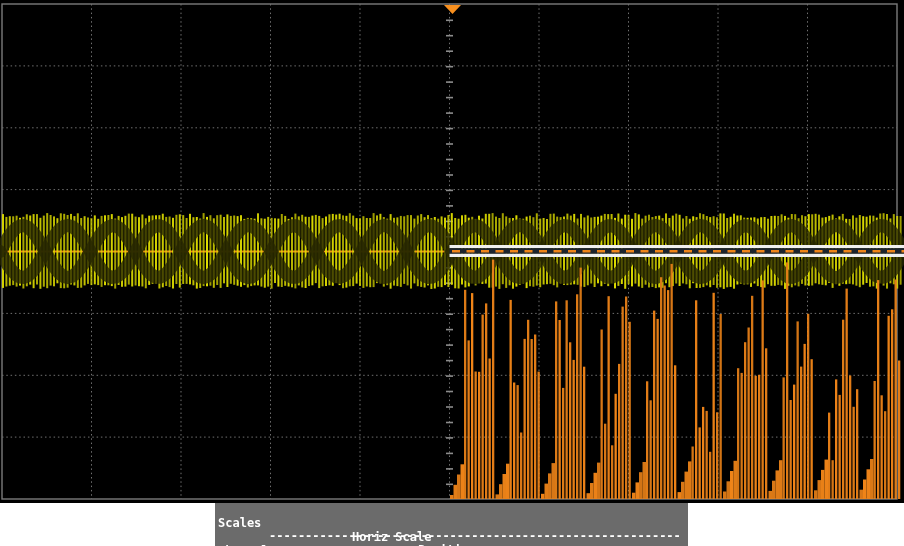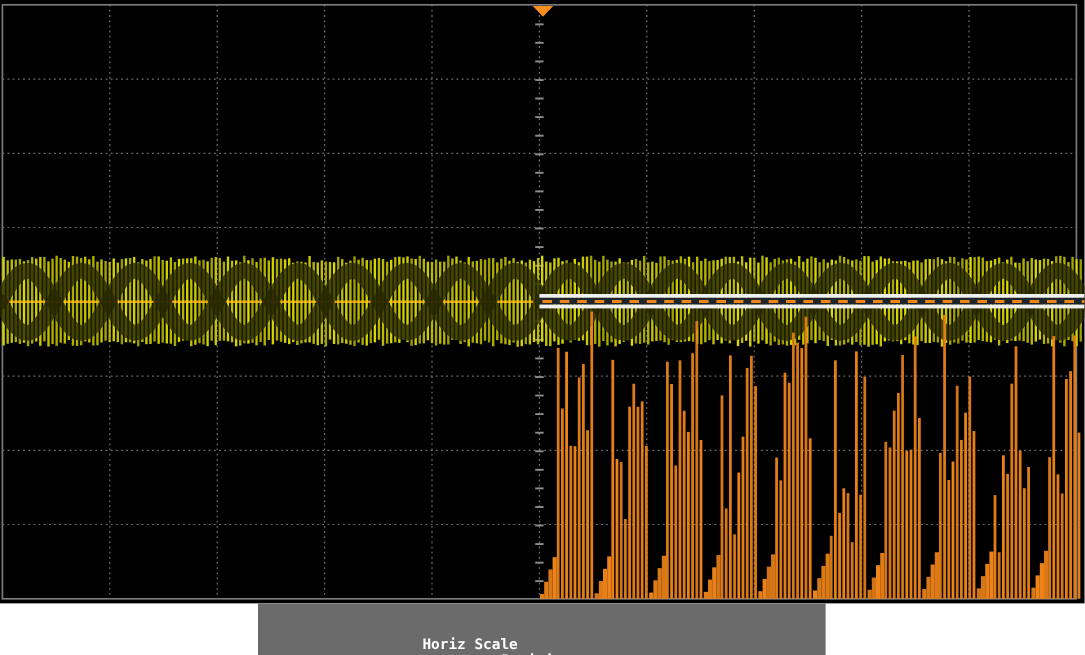--- a/index.html
+++ b/index.html
@@ -494,20 +494,24 @@
         <line x1="452" y1="251.2" x2="904" y2="251.2" stroke="#ef8418" stroke-width="2.4" stroke-dasharray="8 6.5"></line>
         <rect x="449.5" y="253.8" width="454.5" height="3.2" fill="#f0f0f0"></rect>
       </g>
 
       <polygon points="444,5 461,5 452.5,14" fill="#f78f1e"></polygon>
     </svg>
   </div>
 
   <div id="bottom-bar">
     <div id="scales-panel">
+      <div class="prow r1">
+        <span class="c-title">Scales</span>
+        <span class="c-sep">---------------------------------------------------------</span>
+      </div>
       <div class="prow r2">
         <span class="c-h1">Horiz Scale</span>
         <span class="c-h2">Position</span>
         
         
       </div>
       <div class="prow r3">
         <span class="c-v0">Channel 1</span>
         
         

